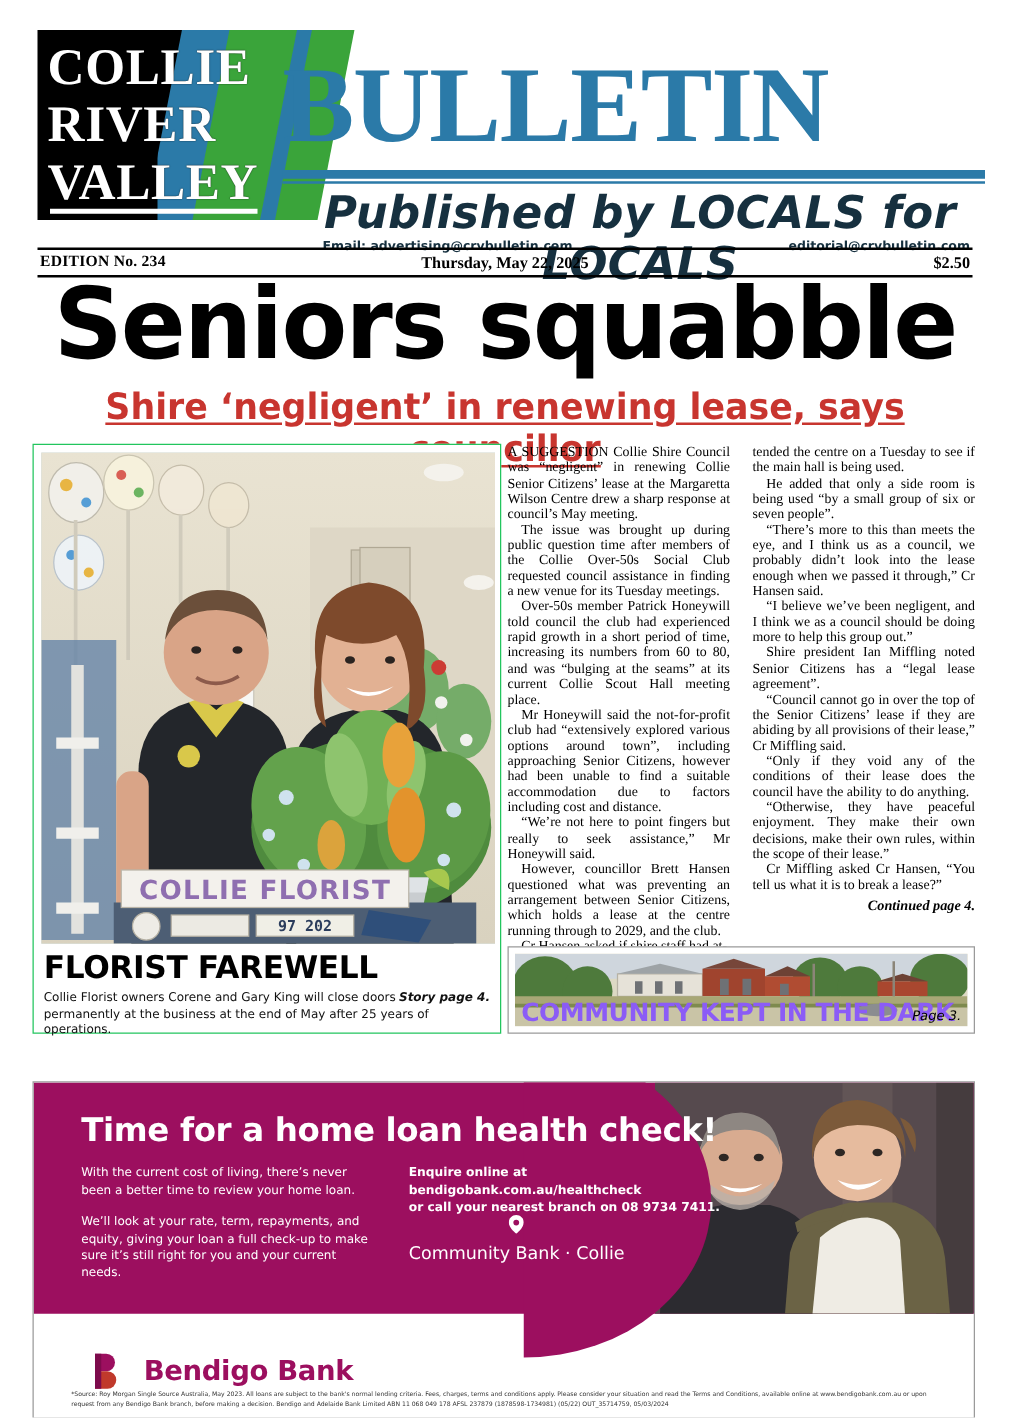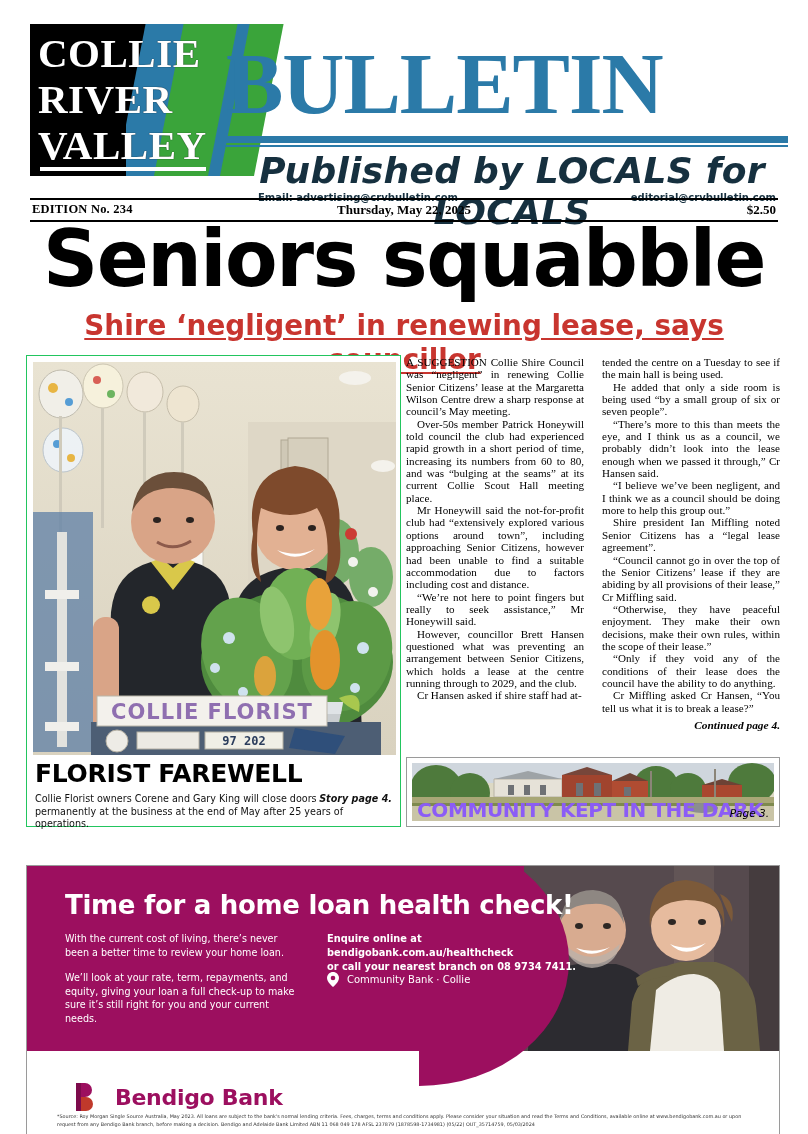--- a/index.html
+++ b/index.html
@@ -91,21 +91,21 @@
   .ad-curve{position:absolute;right:210px;top:-30px;width:150px;height:250px;
       background:#9c0f5f;border-radius:0 100% 100% 0 / 0 50% 50% 0;}
   .ad-h1{position:absolute;left:38px;top:24px;font-family:"DejaVu Sans",sans-serif;
       font-weight:bold;font-size:26px;color:#fff;letter-spacing:-0.3px;}
   .ad-colA{position:absolute;left:38px;top:66px;width:238px;
       font-family:"DejaVu Sans",sans-serif;font-size:9.6px;line-height:13.6px;color:#fff;}
   .ad-colA p{margin:0 0 12px 0;}
   .ad-colB{position:absolute;left:300px;top:66px;width:250px;
       font-family:"DejaVu Sans",sans-serif;font-size:9.8px;line-height:14px;color:#fff;font-weight:bold;}
   .ad-branch{position:absolute;left:300px;top:106px;font-family:"DejaVu Sans",sans-serif;
-      font-size:10px;color:#fff;display:flex;align-items:center;gap:8px;}
+      font-size:14px;color:#fff;display:flex;align-items:center;gap:8px;flex-direction:column;}
   .pin{width:12px;height:15px;display:inline-block;}
   .logo-wrap{position:absolute;left:47px;top:203px;display:flex;align-items:center;gap:11px;margin-top:12px;}
   .logo-mark{width:30px;height:32px;}
   .logo-text{font-family:"DejaVu Sans",sans-serif;font-weight:bold;font-size:22px;color:#9c0f5f;
       letter-spacing:-0.3px;}
   .ad-fine{position:absolute;left:30px;top:246px;width:700px;
       font-family:"DejaVu Sans",sans-serif;font-size:4.9px;line-height:8.4px;color:#333;}
 </style>
 </head>
 <body>
@@ -258,35 +258,36 @@
     <div class="cap-title">FLORIST FAREWELL</div>
     <div class="cap-body">
       <span class="story">Story page 4.</span>
       <span>Collie Florist owners Corene and Gary King will close doors permanently at the business at the end of May after 25 years of operations.</span>
     </div>
   </div>
 
   <div class="cols">
     <div class="col c1">
       <p class="first lead">A SUGGESTION Collie Shire Council was “negligent” in renewing Collie Senior Citizens’ lease at the Margaretta Wilson Centre drew a sharp response at council’s May meeting.</p>
+      <p>The issue was brought up during public question time after members of the Collie Over-50s Social Club requested council assistance in finding a new venue for its Tuesday meetings.</p>
       <p>Over-50s member Patrick Honeywill told council the club had experienced rapid growth in a short period of time, increasing its numbers from 60 to 80, and was “bulging at the seams” at its current Collie Scout Hall meeting place.</p>
       <p>Mr Honeywill said the not-for-profit club had “extensively explored various options around town”, including approaching Senior Citizens, however had been unable to find a suitable accommodation due to factors including cost and distance.</p>
       <p>“We’re not here to point fingers but really to seek assistance,” Mr Honeywill said.</p>
       <p>However, councillor Brett Hansen questioned what was preventing an arrangement between Senior Citizens, which holds a lease at the centre running through to 2029, and the club.</p>
       <p>Cr Hansen asked if shire staff had at-</p>
     </div>
     <div class="col c2">
       <p class="first">tended the centre on a Tuesday to see if the main hall is being used.</p>
       <p>He added that only a side room is being used “by a small group of six or seven people”.</p>
       <p>“There’s more to this than meets the eye, and I think us as a council, we probably didn’t look into the lease enough when we passed it through,” Cr Hansen said.</p>
       <p>“I believe we’ve been negligent, and I think we as a council should be doing more to help this group out.”</p>
       <p>Shire president Ian Miffling noted Senior Citizens has a “legal lease agreement”.</p>
       <p>“Council cannot go in over the top of the Senior Citizens’ lease if they are abiding by all provisions of their lease,” Cr Miffling said.</p>
+      <p>“Only if they void any of the conditions of their lease does the council have the ability to do anything.</p>
       <p>“Otherwise, they have peaceful enjoyment. They make their own decisions, make their own rules, within the scope of their lease.”</p>
-      <p>“Only if they void any of the conditions of their lease does the council have the ability to do anything.</p>
       <p>Cr Miffling asked Cr Hansen, “You tell us what it is to break a lease?”</p>
       <p class="contd">Continued page 4.</p>
     </div>
   </div>
 
   <div class="teaser">
     <div class="teaser-img">
       <svg width="362" height="58" viewBox="0 0 362 58">
         <rect width="362" height="58" fill="#ddd9c4"></rect>
         <rect x="0" y="0" width="362" height="20" fill="#cfd6dd"></rect>

